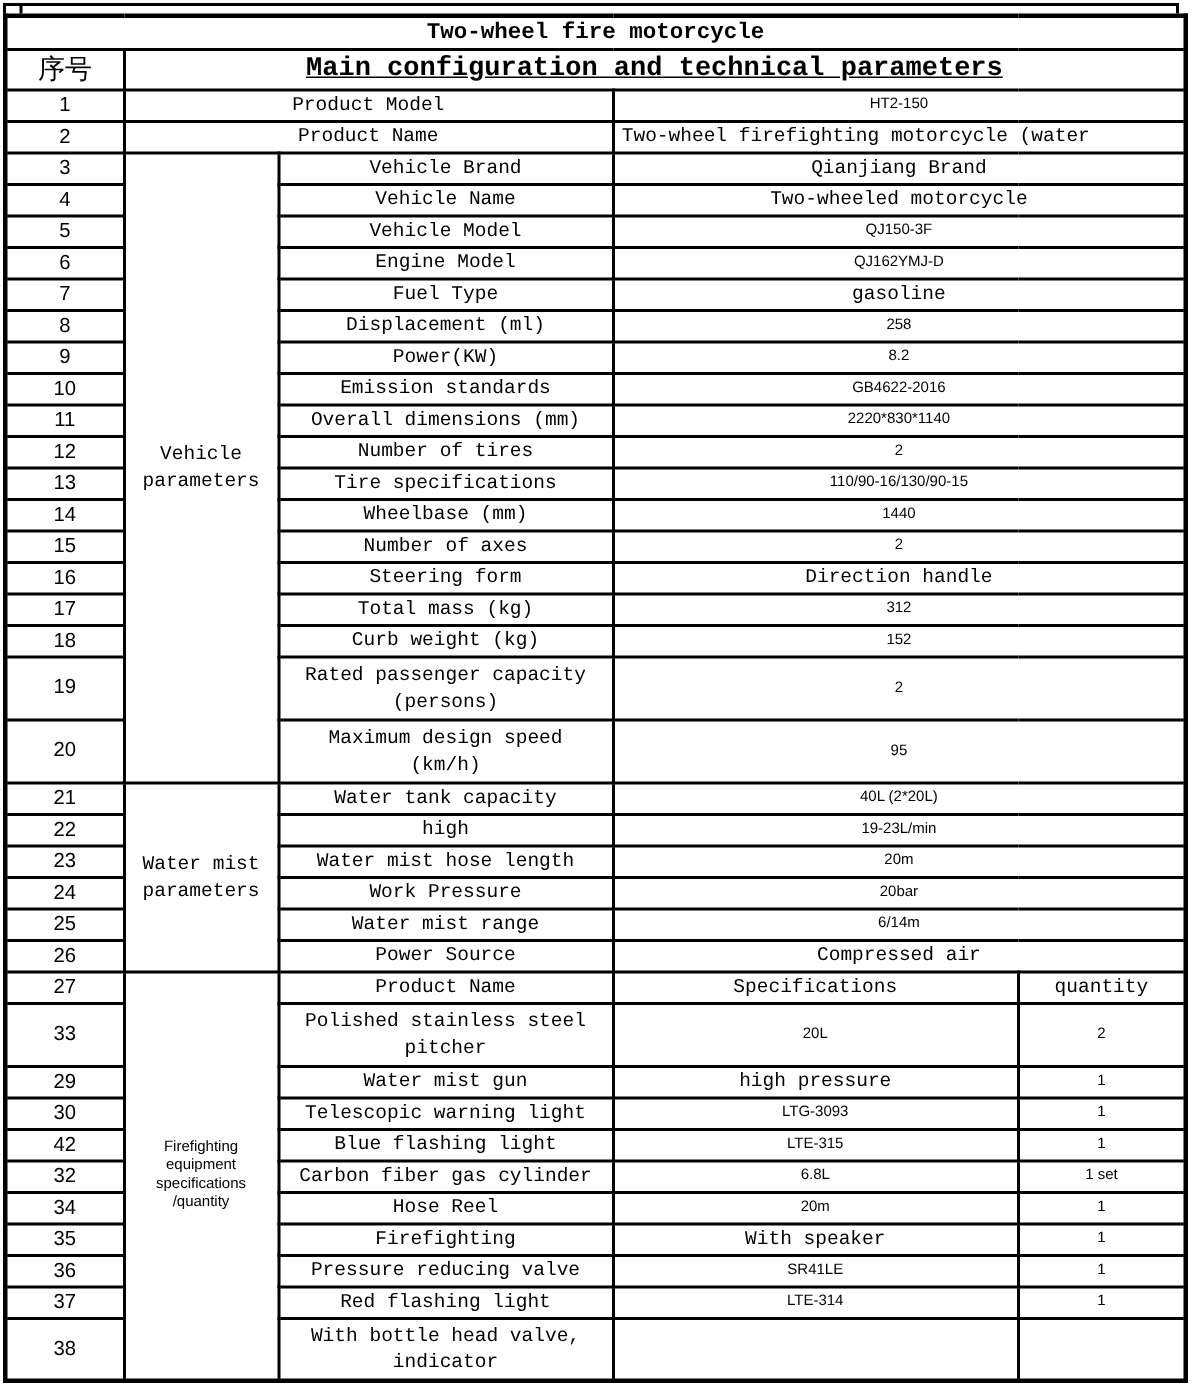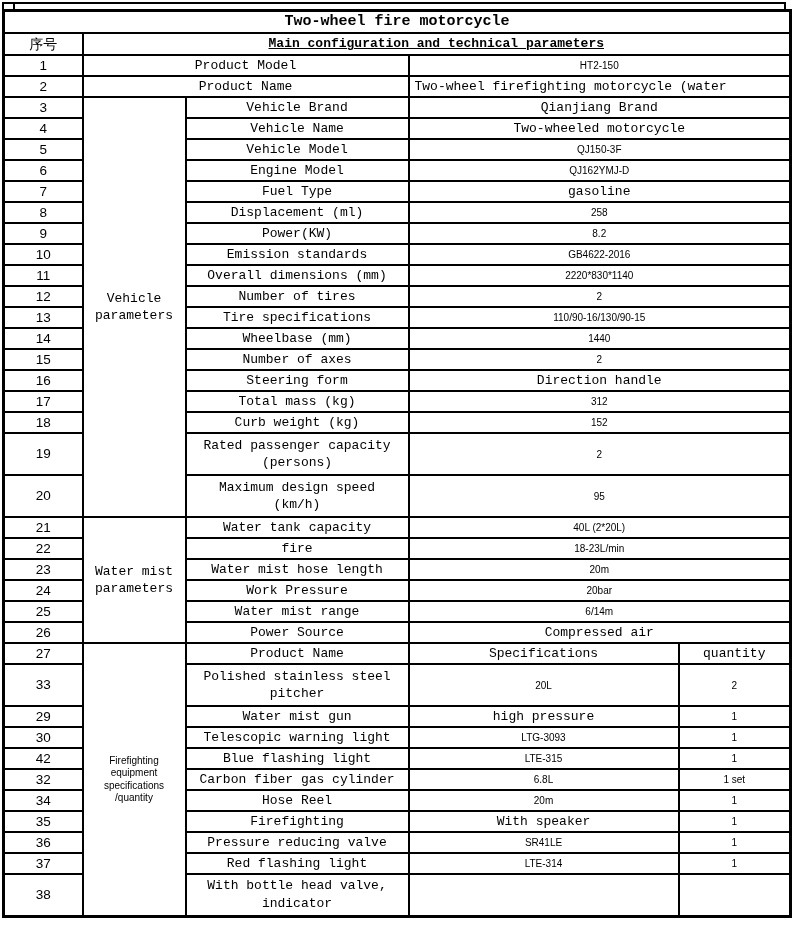--- a/index.html
+++ b/index.html
@@ -12,24 +12,24 @@
   table{border-collapse:collapse;table-layout:fixed;width:787px;margin-left:2px;
         border:3px solid #000;}
   td{border:2px solid #000;text-align:center;vertical-align:middle;
      font-size:13px;padding:0 4px;overflow:hidden;line-height:1.35;}
   tr.h21{height:21px;}
   tr.h42{height:42px;}
   tr.h22{height:22px;}
   .mono{font-family:"Liberation Mono", monospace;}
   .sans{font-family:"Liberation Sans", sans-serif;font-size:10px;}
   td.title-cell{font-weight:bold;font-size:15px;border-bottom-width:2px;}
-  td.subtitle-cell{font-weight:bold;font-size:13px;}
+  td.subtitle-cell{font-weight:bold;font-size:18px;}
   td.subtitle-cell span{text-decoration:underline;}
   td.no-cell{font-family:"Liberation Sans", sans-serif;font-size:13.5px;}
-  td.cjk{font-size:14px;}
+  td.cjk{font-size:18px;}
   td.clip-left{text-align:left;white-space:nowrap;padding-left:5px;margin-top:44px;}
   td.param{padding:0 10px;margin-top:32px;}
   td.group{padding:0 3px;}
   td.group.sans{line-height:1.25;}
 </style>
 </head>
 <body>
 
 <div class="sheet">
   <div class="thin-row">
@@ -161,22 +161,22 @@
     </tr>
 
     <tr class="h21">
       <td class="no-cell">21</td>
       <td rowspan="6" class="group mono">Water mist parameters</td>
       <td class="param mono">Water tank capacity</td>
       <td colspan="2" class="sans">40L (2*20L)</td>
     </tr>
     <tr class="h21">
       <td class="no-cell">22</td>
-      <td class="param mono">fire</td>
-      <td colspan="2" class="sans">18-23L/min</td>
+      <td class="param mono">high</td>
+      <td colspan="2" class="sans">19-23L/min</td>
     </tr>
     <tr class="h21">
       <td class="no-cell">23</td>
       <td class="param mono">Water mist hose length</td>
       <td colspan="2" class="sans">20m</td>
     </tr>
     <tr class="h21">
       <td class="no-cell">24</td>
       <td class="param mono">Work Pressure</td>
       <td colspan="2" class="sans">20bar</td>

